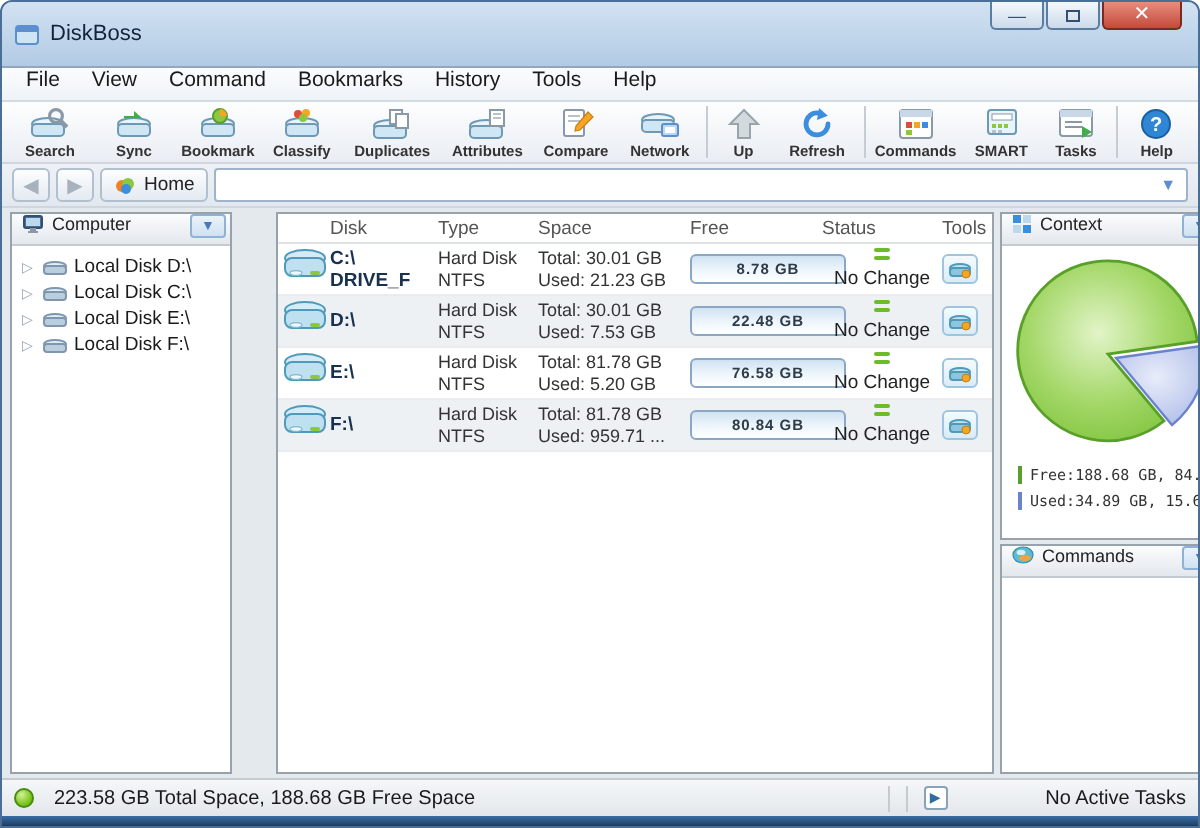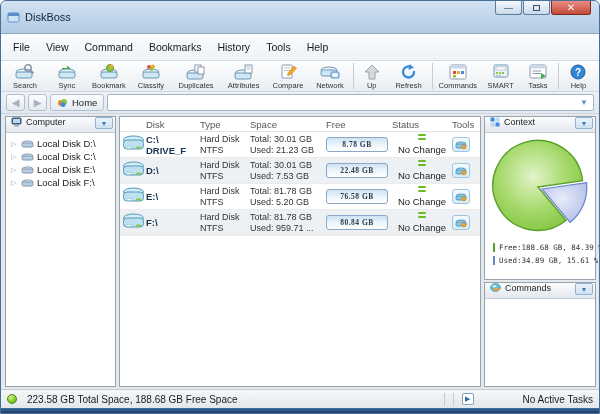--- a/index.html
+++ b/index.html
@@ -15,29 +15,29 @@
   .titlebar { height:20px; display:flex; align-items:center; padding:16px 6px;
     background:linear-gradient(#d2e2f2,#b2cbe4); position:relative; flex:0 0 auto; }
   .titlebar .app-title { font-size:11px; color:#13243a; margin-left:5px; }
   .winbtns { position:absolute; right:8px; top:0; display:flex; }
   .winbtn { width:27px; height:14px; border:1px solid #5a7da0; border-top:none;
     background:linear-gradient(#f4f8fc,#ccdaea); color:#33506e; font-size:9px;
     display:flex; align-items:center; justify-content:center; border-radius:0 0 3px 3px; margin-left:1px; line-height:8px;}
   .winbtn.close { width:40px; background:linear-gradient(#e78d80,#c44a3a); color:#fff; border-color:#7c2a1e; font-size:10px;}
   .maxglyph { width:7px; height:6px; border:1px solid #33506e; display:inline-block; }
   
-  .menubar { height:27px; background:linear-gradient(#fbfcfe,#eef3f8); display:flex; align-items:center;
+  .menubar { height:17px; background:linear-gradient(#fbfcfe,#eef3f8); display:flex; align-items:flex-start;
     padding:0 4px; border-top:1px solid #8fa8c0; flex:0 0 auto;}
   .menu-item { font-size:10.5px; color:#1a1a1a; padding:0 8px; cursor:default; }
   
   .toolbar { height:31px; background:linear-gradient(#fdfefe,#e9edf3); border-top:1px solid #d4dae2;
     display:flex; align-items:center; padding:0 3px; flex:0 0 auto; }
   .tbtn { width:45px; height:29px; display:flex; flex-direction:column; align-items:center; justify-content:center; border-radius:3px; }
   .tbtn .ticon { height:17px; display:flex; align-items:flex-end; }
-  .tbtn .tlabel { font-size:7.5px; color:#333; margin-top:1px; white-space:nowrap; }
+  .tbtn .tlabel { font-size:7.5px; color:#333; margin-top:1px; white-space:nowrap;font-weight:bold; }
   .tsep { width:1px; height:26px; background:#c6ccd4; margin:0 2px; }
   
   .addressbar { height:22px; background:linear-gradient(#eef2f7,#e2e8ef); border-top:1px solid #cfd6de;
     display:flex; align-items:center; padding:0 5px; gap:3px; flex:0 0 auto;}
   .navbtn { width:19px; height:17px; border:1px solid #b2bfcc; border-radius:3px;
     background:linear-gradient(#fcfdfe,#e4eaf1); display:flex; align-items:center; justify-content:center;
     color:#a7b2bd; font-size:10px; }
   .homebtn { height:17px; border:1px solid #b2bfcc; border-radius:3px; background:linear-gradient(#fcfdfe,#e4eaf1);
     display:flex; align-items:center; padding:0 6px; gap:3px; font-size:9.5px; color:#222; }
   .pathwrap { flex:1; height:17px; background:#fff; border:1px solid #9fb4c8; border-radius:2px;
@@ -53,32 +53,32 @@
   .panel-title { font-size:9px; color:#222; flex:1; }
   .panel-drop { width:18px; height:12px; border:1px solid #8fb2d4; border-radius:2px;
     background:linear-gradient(#eaf3fb,#cfe1f2); color:#4a7ab8; font-size:7px; line-height:11px; text-align:center;}
   
   .left-panel { width:111px; flex:0 0 auto; }
   .tree { padding:4px 2px; }
   .tree-item { display:flex; align-items:center; gap:3px; height:13px; padding-left:3px; }
   .tree-arrow { color:#9aa6b2; font-size:7px; width:7px; }
   .tree-label { font-size:9.5px; color:#1a1a1a; white-space:nowrap; }
   
-  .center-panel { flex:1; }
+  .center-panel { flex:1;margin-left:19px; }
   .grid-cols { display:grid; grid-template-columns:26px 54px 50px 76px 66px 60px 25px; }
   .table-header { height:15px; border-bottom:1px solid #dfe3e7; align-items:center; flex:0 0 auto;}
   .table-header .hcell { font-size:9.5px; color:#555; }
   .drow { height:26px; align-items:center; border-bottom:1px solid #e9ebee; }
   .drow.alt { background:#eef1f4; }
   .cell-2line { display:flex; flex-direction:column; justify-content:center; line-height:11px; }
   .disk-name { font-size:9.5px; font-weight:bold; color:#17314f; }
   .small-txt { font-size:9px; color:#333; white-space:nowrap; }
-  .freebar { width:62px; height:15px; border:1px solid #8aa8c6; border-radius:3px;
+  .freebar { width:78px; height:15px; border:1px solid #8aa8c6; border-radius:3px;
     background:linear-gradient(#cfe2f2,#eef6fc 55%,#ffffff); display:flex; align-items:center; justify-content:center;
-    font-family:Liberation Serif, serif; font-size:7.5px; font-weight:bold; color:#2e3b48; letter-spacing:0.5px;}
+    font-family:Liberation Sans, sans-serif; font-size:7.5px; font-weight:bold; color:#2e3b48; letter-spacing:0.5px;}
   .status-cell { display:flex; align-items:center; gap:4px;flex-direction:column; }
   .eq-icon { display:flex; flex-direction:column; gap:2px; }
   .eq-icon span { width:8px; height:2px; background:#6dbb2a; border-radius:1px; display:block;}
   .status-txt { font-size:9.5px; color:#222; white-space:nowrap;}
   .tools-btn { width:18px; height:15px; border:1px solid #9ec4e0; border-radius:3px;
     background:linear-gradient(#f4fafd,#d9ecf7); display:flex; align-items:center; justify-content:center; }
   
   .right-col { width:112px; flex:0 0 auto; display:flex; flex-direction:column; gap:2px; }
   .context-panel { height:164px; flex:0 0 auto; }
   .commands-panel { flex:1; }

